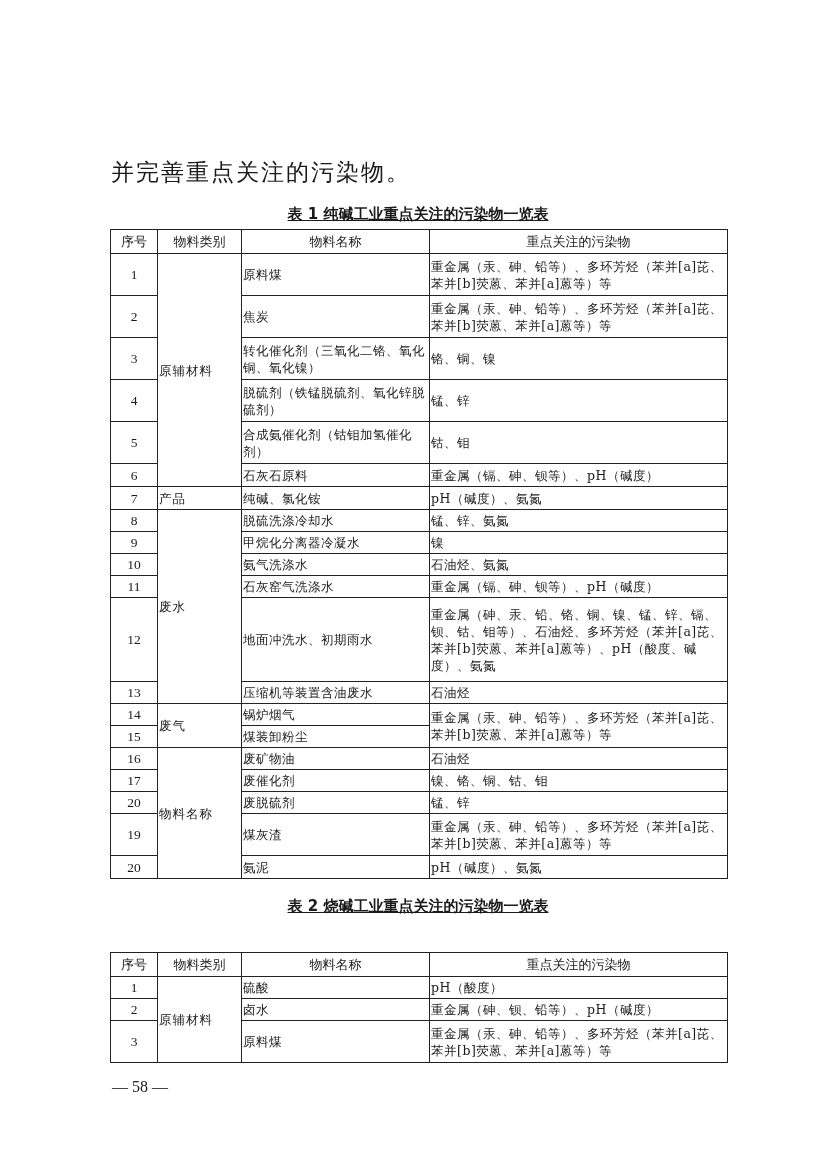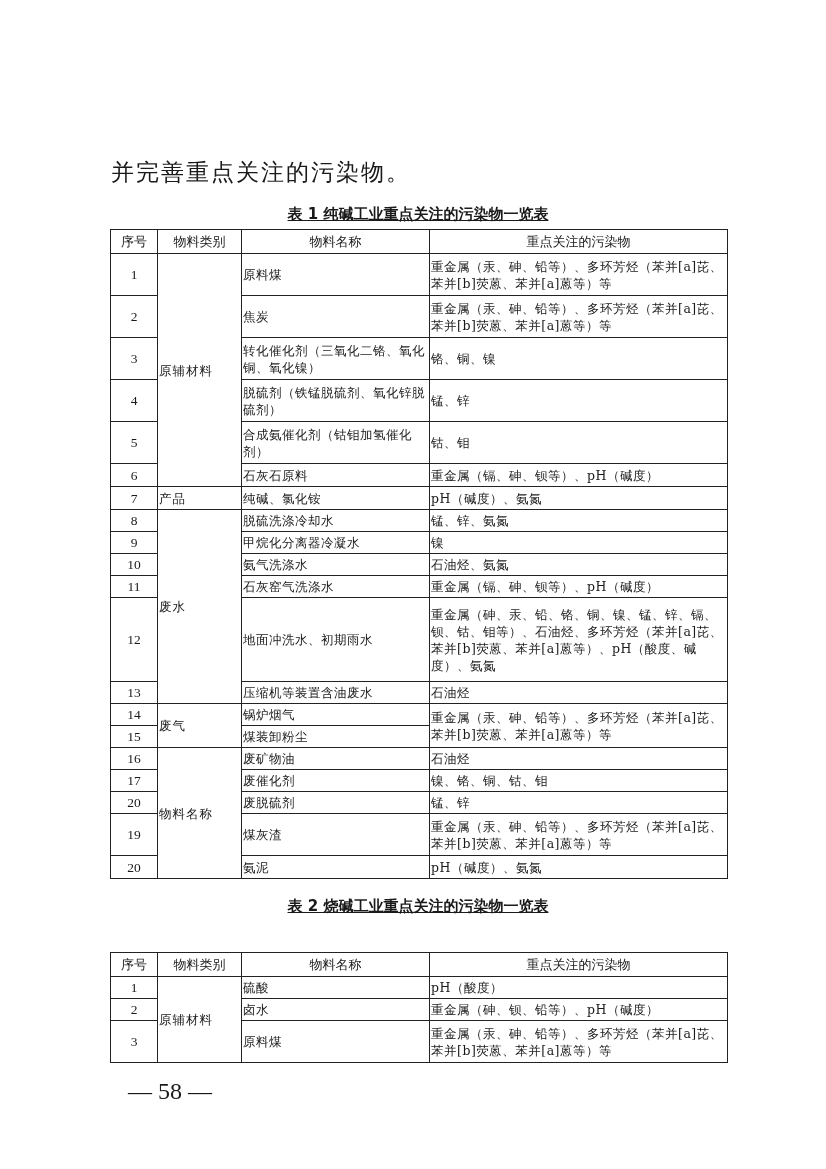--- a/index.html
+++ b/index.html
@@ -10,22 +10,22 @@
              font-family: "DejaVu Sans", sans-serif; font-weight: bold; font-size: 15px; text-decoration: underline; }
   table.pt { position: absolute; left: 110px; width: 617px; border-collapse: collapse;
              table-layout: fixed; font-size: 12.5px; line-height: 17px; border-radius: 22px; }
   table.pt td, table.pt th { border: 1px solid #222; padding: 0 1px; vertical-align: middle; }
   table.pt th { font-family: "DejaVu Sans", sans-serif; font-weight: normal; font-size: 13px;
                 height: 23px; text-align: center; }
   td.num { text-align: center; font-family: "Liberation Serif", serif; font-size: 13.5px; }
   td.cat { text-align: left; letter-spacing: 1px; }
   td.name, td.poll { text-align: left; letter-spacing: 0.5px; }
   td.ctr { text-align: left; }
-  .page-num { position: absolute; left: 112px; top: 1078px; font-size: 24px;
-              font-family: "Liberation Serif", serif; margin-left: 16px; }
+  .page-num { position: absolute; left: 112px; top: 1078px; font-size: 16px;
+              font-family: "Liberation Serif", serif; }
 </style>
 </head>
 <body>
 
 <div class="intro">并完善重点关注的污染物。</div>
 
 <div class="caption" style="top:205px;">表 1  纯碱工业重点关注的污染物一览表</div>
 
 <table class="pt" style="top:229px;">
   <colgroup>

